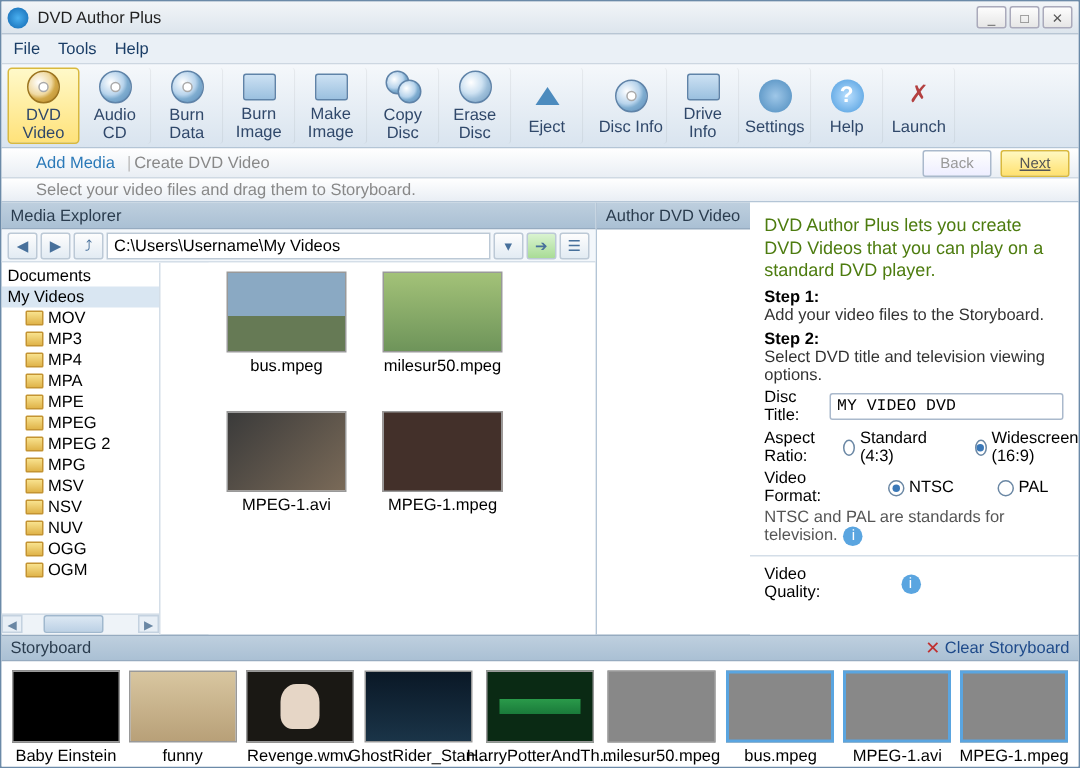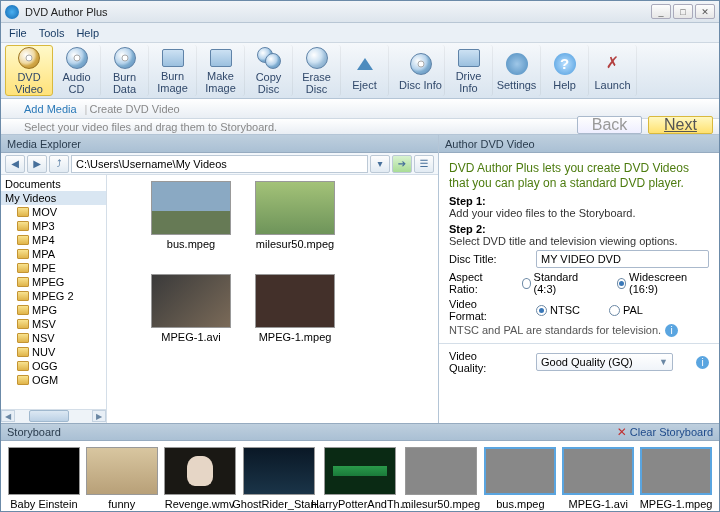--- a/index.html
+++ b/index.html
@@ -24,26 +24,26 @@
 .tbtn .launch { width:18px; height:22px; position:relative; }
 .tbtn .launch::before { content:'✗'; font-size:16px; color:#b34040; }
 .tbtn .eject { width:0; height:0; border-left:8px solid transparent; border-right:8px solid transparent; border-bottom:12px solid #4c8bbe; }
 .tbtn .erase { width:22px; height:22px; border-radius:50%; background:radial-gradient(circle at 35% 35%,#fff,#cee2f2 40%,#9fc0db 60%,#7099bc); border:1px solid #5f83a8; position:relative; }
 .tbtn .copy { position:relative; width:24px; height:22px; }
 .tbtn .copy .d1,.tbtn .copy .d2 { position:absolute; width:16px; height:16px; border-radius:50%; background:radial-gradient(circle at 35% 35%,#fff,#b8d4ec 45%,#7fadd0 60%,#5b8ab8); border:1px solid #5f83a8; }
 .tbtn .copy .d1{left:0;top:0;} .tbtn .copy .d2{right:0;bottom:0;}
 .crumb { height: 20px; background: linear-gradient(#fff,#e9eef4); border-bottom: 1px solid #cfd9e3; display: flex; align-items: center; padding: 0 23px; font-size: 11px; color: #555; }
 .crumb .lbl { color: #2a79b8; margin-right: 6px; }
 .crumb .sub { color: #888; }
-.nb { width: 65px; height: 18px; background: linear-gradient(#fefefe,#eef); border: 1px solid #aab9cc; border-radius: 2px; font-size: 16px; display:flex; align-items:center; justify-content:center; cursor:pointer;margin-top:16px; }
+.nb { width: 46px; height: 18px; background: linear-gradient(#fefefe,#eef); border: 1px solid #aab9cc; border-radius: 2px; font-size: 10px; display:flex; align-items:center; justify-content:center; cursor:pointer; }
 .nb.next { background: linear-gradient(#fff8c0,#ffe170); border-color:#d9b93d; text-decoration: underline; }
 .nb.back { color:#999; }
 .main { display: flex; height: 288px; }
 .leftpanel { width: 438px; border-right: 1px solid #b4c5d6; display: flex; flex-direction: column; }
-.rightpanel { flex: 1; display: flex; flex-direction: column; }
+.rightpanel { flex: 1; display: flex; }
 .panelhdr { height: 18px; background: linear-gradient(#becfde,#aac0d4); border-bottom: 1px solid #96abc0; padding: 0 6px; display:flex; align-items:center; font-size:11px; color:#2a3c4e; }
 .pathbar { height: 22px; display: flex; align-items: center; background:#f3f7fb; border-bottom:1px solid #d4dee8; padding: 0 4px; gap: 2px; }
 .pbtn { width: 20px; height: 18px; background: linear-gradient(#fdfdfd,#e2ebf3); border: 1px solid #bcc9d6; border-radius: 2px; display:flex; align-items:center; justify-content:center; font-size:10px; cursor:pointer; color:#47709b; }
 .pathinput { flex:1; height:18px; border:1px solid #bcc9d6; padding:0 4px; font-size:11px; background:#fff; }
 .splitpane { flex:1; display:flex; overflow:hidden;gap:32px; }
 .tree { width: 106px; border-right:1px solid #d4dee8; overflow:hidden; font-size:11px; padding:2px 0; position:relative; background:#fff; }
 .tree .node { padding: 1px 4px; white-space:nowrap; cursor:pointer; }
 .tree .node.sel { background:#d9e6f2; }
 .tree .sub .node { padding-left: 16px; display:flex; align-items:center; gap:3px; }
 .tree .foldico { width:12px; height:10px; background:linear-gradient(#f8e28e,#e0b44a); border:1px solid #c49432; border-radius:1px; }
@@ -57,21 +57,21 @@
 .pic.mil { background:linear-gradient(#a3c278,#6e945a); }
 .pic.mpg1 { background:linear-gradient(135deg,#3a3a3a,#7a6a58); }
 .pic.mpg2 { background:#43302a; }
 .rightcontent { flex:1; padding: 8px 10px; font-size:11px; overflow:hidden; background:#fff; }
 .rightcontent .intro { font-size:12px; color:#4d7c0f; margin-bottom:4px; line-height:1.25; }
 .step { margin-top:4px; }
 .step b { font-weight:bold; font-size:11px; }
 .step .d { font-size:11px; color:#333; }
 .formrow { display:flex; align-items:center; margin-top:3px; gap:19px; font-size:11px; }
 .formrow .lbl { width:68px; }
-.formrow input[type=text]{ flex:1; height:18px; border:1px solid #aab9cc; padding:0 4px; font-size:11px; border-radius:2px; }
+.formrow input[type=text]{ flex:1; height:18px; border:1px solid #aab9cc; padding:0 4px; font-size:11px; border-radius:2px;font-family:Liberation Mono, monospace; }
 .radio { display:flex; align-items:center; gap:3px; margin-right:10px; }
 .radio .r { width:11px; height:11px; border:1px solid #6a87a4; border-radius:50%; display:flex; align-items:center; justify-content:center; background:#fff; cursor:pointer; }
 .radio .r.sel::after { content:''; width:5px; height:5px; background:#3a78b8; border-radius:50%; }
 .note { font-size:10px; color:#555; margin-top:2px; }
 .infoic { width:13px; height:13px; border-radius:50%; background:#5aa5e0; color:#fff; font-size:10px; display:inline-flex; align-items:center; justify-content:center; margin-left:4px; cursor:pointer; }
 .combo { flex:1; height:18px; border:1px solid #aab9cc; border-radius:2px; background:linear-gradient(#fff,#f0f4f9); padding:0 4px; display:flex; align-items:center; justify-content:space-between; cursor:pointer; font-size:11px; }
 .combo .dd { font-size:9px; color:#6a87a4; }
 .hr { height:1px; background:#d4dee8; margin:6px -10px; }
 .sbhdr { height: 18px; background: linear-gradient(#becfde,#aac0d4); border-top:1px solid #96abc0; border-bottom:1px solid #96abc0; padding: 0 6px; display:flex; align-items:center; justify-content:space-between; font-size:11px; color:#2a3c4e; }
 .sbhdr .clear { color:#1e4a8a; cursor:pointer; display:flex; align-items:center; gap:3px; }
@@ -338,24 +338,20 @@
           </span>
         <span class="radio">
             <span class="r"></span>
             <span>PAL</span>
           </span>
       </div>
       <div class="note"><span>NTSC and PAL are standards for television.</span><span class="infoic">i</span></div>
       <div class="hr"></div>
       <div class="formrow">
         <span class="lbl">Video Quality:</span>
-        <div class="combo">
-            <span>Good Quality (GQ)</span>
-            <span class="dd">▼</span>
-          </div>
         <span class="infoic">i</span>
       </div>
 
     </div>
   </div>
 </div>
 
 <div class="sbhdr">
   <span>Storyboard</span>
   <span class="clear">

